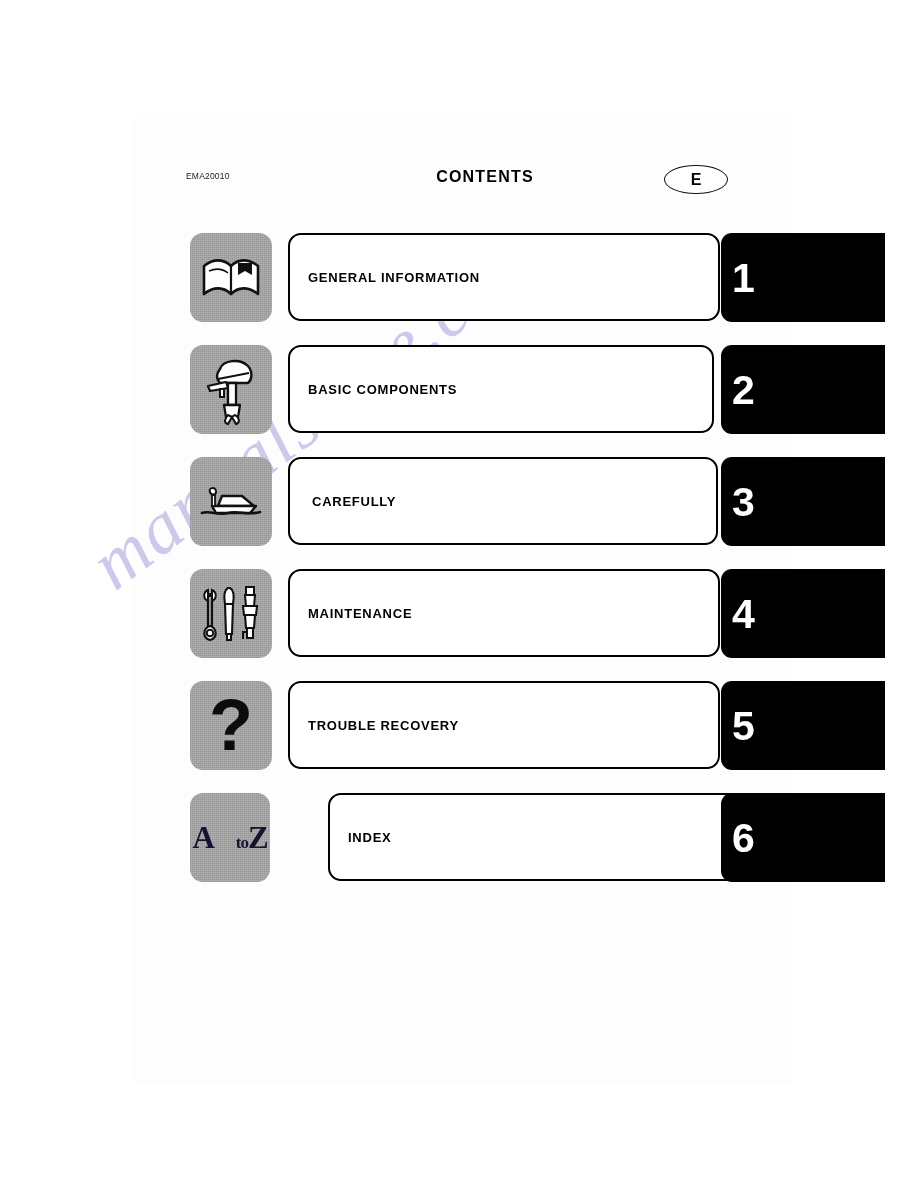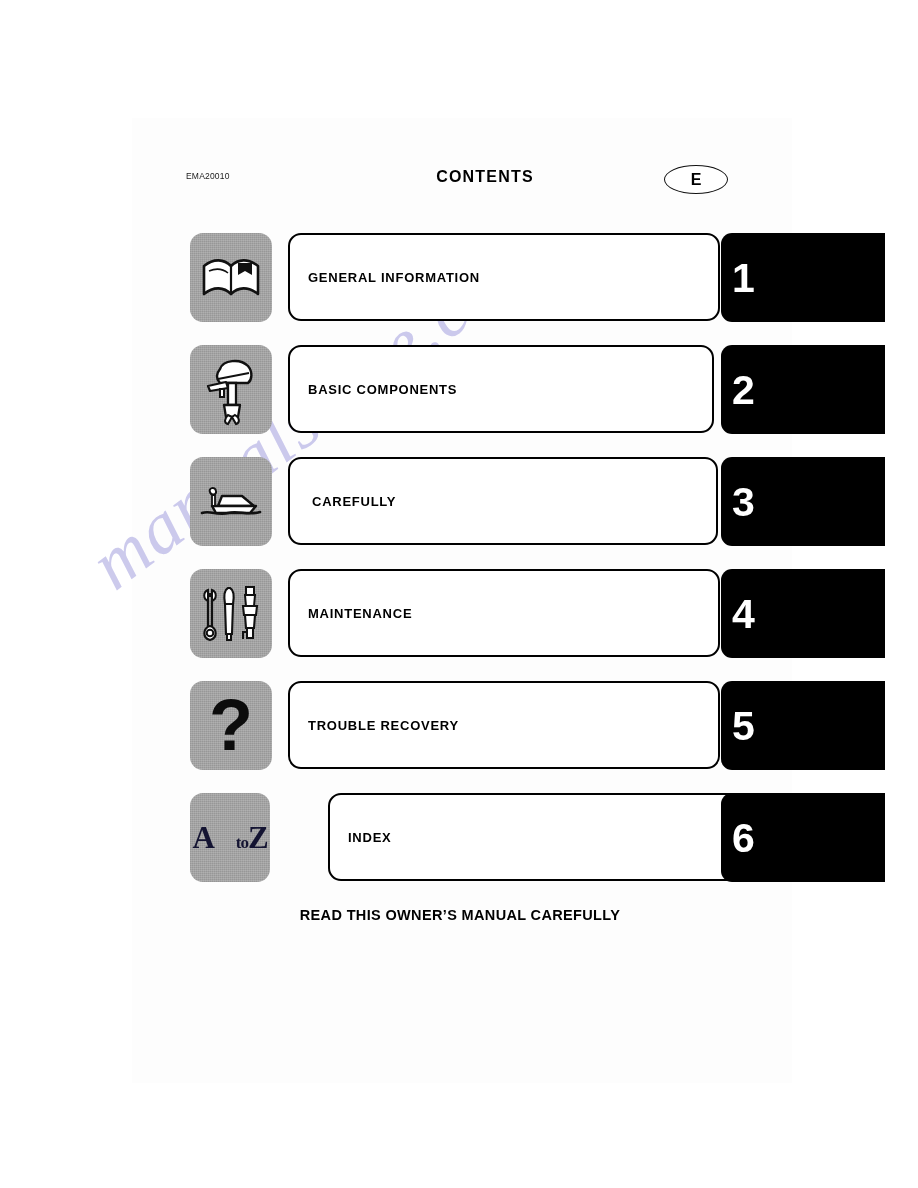--- a/index.html
+++ b/index.html
@@ -288,16 +288,15 @@
         <span class="label-text">INDEX</span>
       </div>
       <div class="num-tab">
         <span class="num">6</span>
       </div>
     </div>
 
   </div>
 
   <div class="footer">
-    <div>READ THIS OWNER’S MANUAL CAREFULLY</div>
   </div>
 
 </div>
 
 </body></html>

